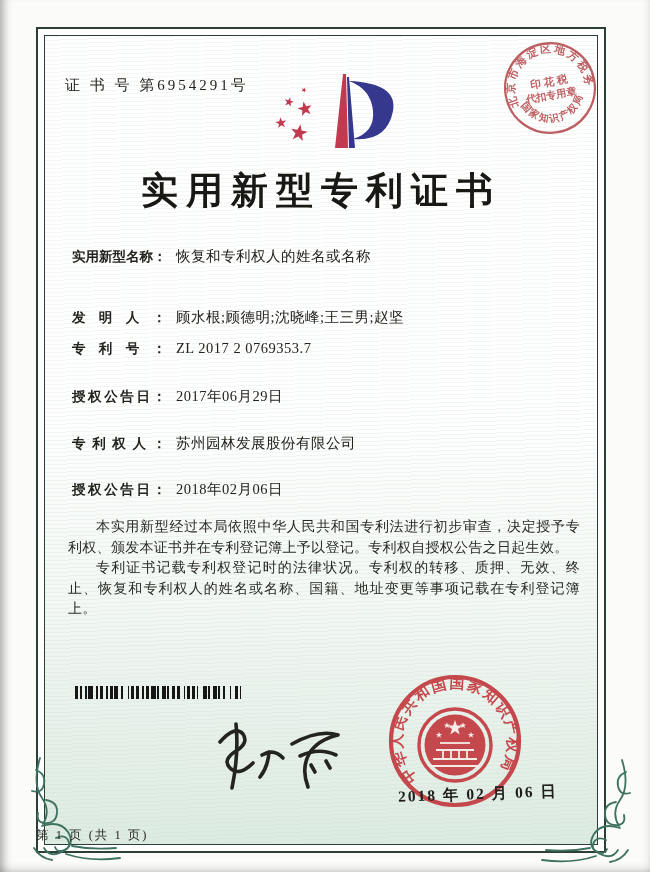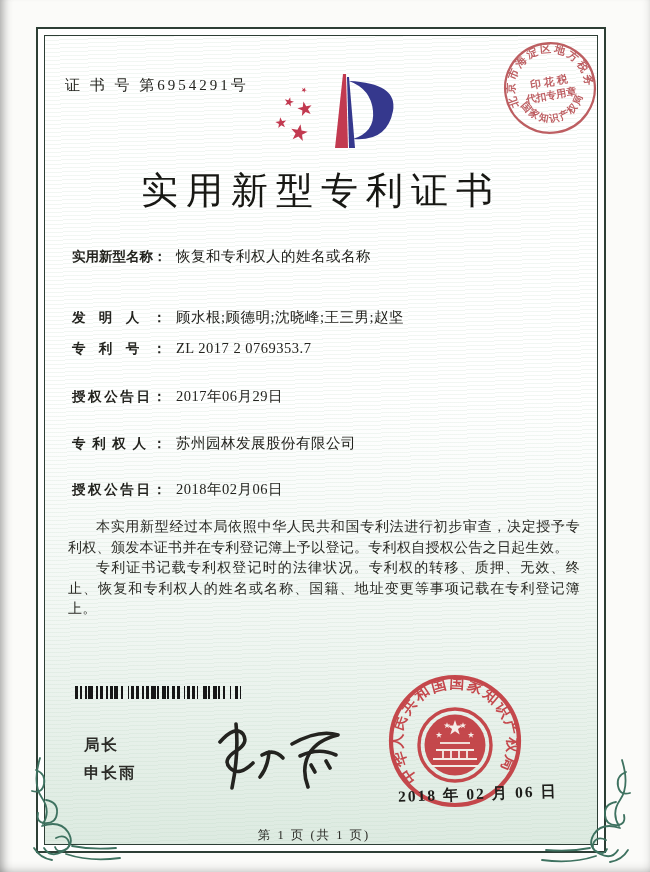--- a/index.html
+++ b/index.html
@@ -38,21 +38,21 @@
 
   .logo { position:absolute; left:258px; top:66px; width:140px; height:90px; }
 
   .tax-stamp {
     position:absolute; left:499px; top:37px; width:102px; height:102px;
     transform:rotate(-10deg); opacity:.88;
   }
 
   .title {
     position:absolute; left:36px; top:166px; width:570px;
-    text-align:center; font-size:37px; font-weight:normal; color:#181814;
+    text-align:center; font-size:37px; font-weight:bold; color:#181814;
     letter-spacing:8px; font-family:"DejaVu Serif","Liberation Serif",serif;
     white-space:nowrap;
   }
 
   .fields { position:absolute; left:72px; top:247px; width:480px; }
   .field-row { position:absolute; left:0; white-space:nowrap; color:#23231e; }
   .field-label {
     display:inline-block; width:94px; font-size:13.5px; font-weight:bold;
     text-align:justify; text-align-last:justify; vertical-align:baseline; color:#23231e;
   }
@@ -87,21 +87,21 @@
     position:absolute; left:398px; top:784px;
     font-size:15.5px; font-weight:bold; color:#1d1d1a; letter-spacing:2px;
     transform:rotate(-2deg); white-space:nowrap;
   }
 
   .ornament { position:absolute; width:96px; height:108px; }
   .ornament.bl { left:26px; top:756px; }
   .ornament.br { left:540px; top:758px; transform:scaleX(-1); }
 
   .footer {
-    position:absolute; left:36px; top:827px; width:556px; text-align:center;
+    position:absolute; left:36px; top:827px; width:556px; text-align:left;
     font-size:12.5px; color:#2a2a25; letter-spacing:2px;
   }
 
   svg text { user-select:none; }
 </style>
 </head>
 <body>
 
 <div class="photo">
 
@@ -241,24 +241,20 @@
       <span class="bar" style="width: 1.65px;"></span>
       <span class="gap" style="width: 4.95px;"></span>
       <span class="bar" style="width: 1.65px;"></span>
       <span class="gap" style="width: 3.3px;"></span>
       <span class="bar" style="width: 3.3px;"></span>
       <span class="gap" style="width: 1.65px;"></span>
       <span class="bar" style="width: 1.65px;"></span>
       <span class="gap" style="width: 3.3px;"></span>
     </div>
 
-  <div class="signer">
-    <div>局长</div>
-    <div>申长雨</div>
-  </div>
 
   <svg class="signature" viewBox="0 0 170 100">
     <g fill="none" stroke="#23231f" stroke-width="3.6" stroke-linecap="round" stroke-linejoin="round">
       <path d="M 28 40 q 15 -17 23 -8 q 6 9 -7 17 q -14 9 -6 17 q 9 9 23 -5"></path>
       <path d="M 44 22 q 3 30 -4 64"></path>
       <path d="M 77 50 q -1 15 -9 25"></path>
       <path d="M 70 53 q 12 -7 21 3"></path>
       <path d="M 100 42 q 27 -15 46 -9 q -21 5 -29 19 q -8 15 -1 33"></path>
       <path d="M 108 54 q 19 -9 36 -1"></path>
       <path d="M 119 63 l 4 7"></path>

